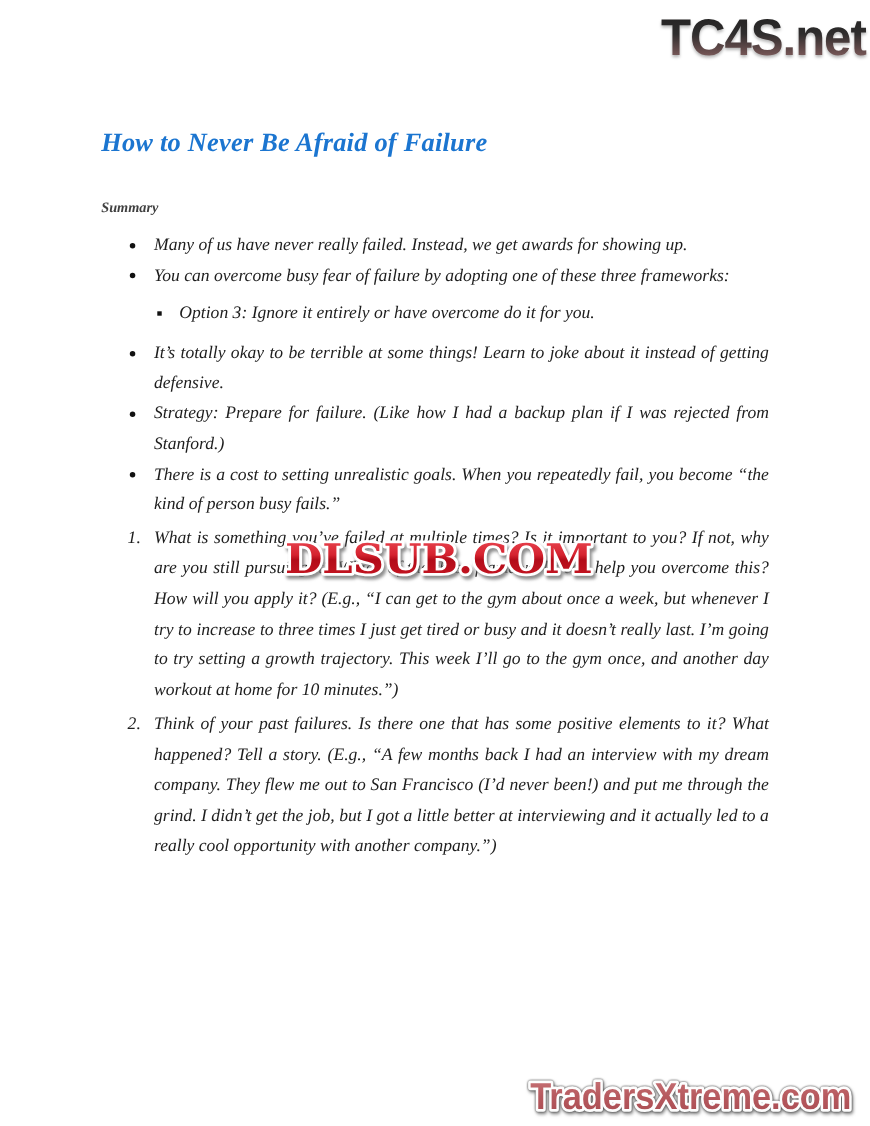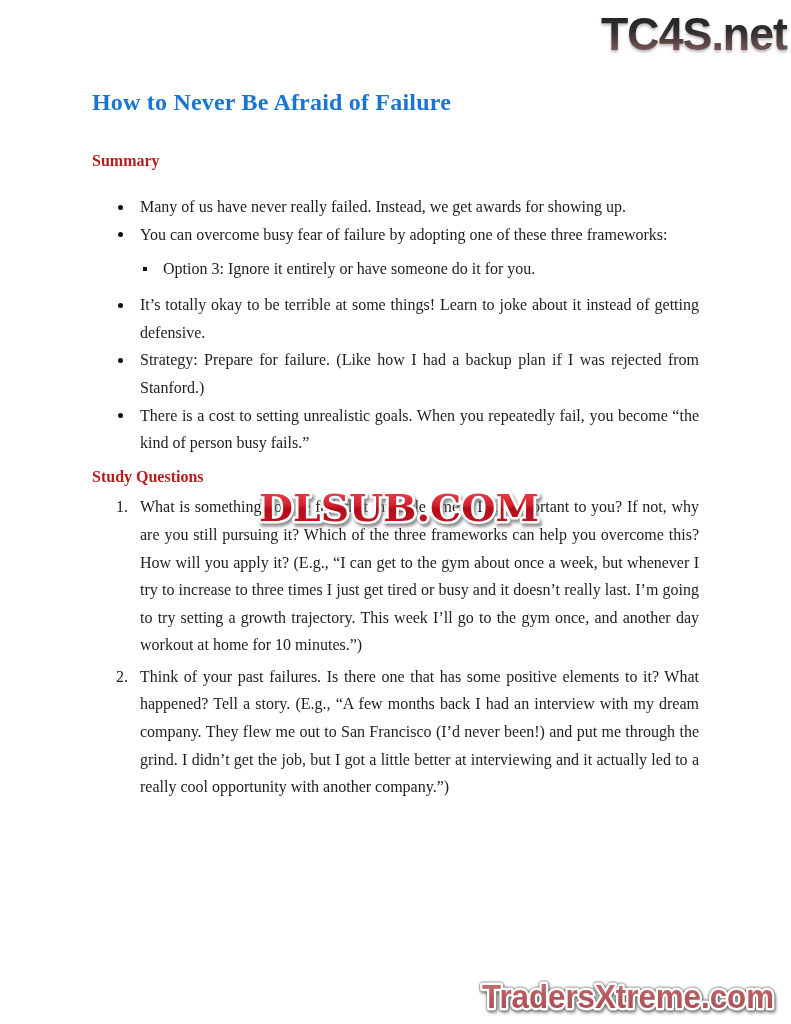--- a/index.html
+++ b/index.html
@@ -12,47 +12,48 @@
     height: 1024px;
     background: #ffffff;
     overflow: hidden;
   }
 
   .content {
     position: absolute;
     left: 92px;
     right: 92px;
     top: 0;
-    padding-top: 88px;
+    padding-top: 116px;
     color: #1d1d1d;
     font-size: 16px;
     line-height: 27.6px;
+    font-style: italic;
   }
 
   h1.doc-title {
     color: #1b75d0;
     font-size: 24px;
     line-height: 28.8px;
     font-weight: bold;
     letter-spacing: 0.2px;
   }
 
   h2.doc-heading {
-    font-size: 16px;
+    font-size: 13px;
     line-height: 27.6px;
     font-weight: bold;
-    color: #b91c1c;
+    color: #404040;
   }
   #summary-heading { margin-top: 30px; }
   #study-questions-heading { margin-top: 6px; }
 
   ul.bullet-list, ul.option-list, ol.question-list {
     list-style: none;
   }
-  ul.bullet-list { margin-top: 19px; }
+  ul.bullet-list { margin-top: 7px; }
 
   ul.bullet-list > li,
   ul.option-list > li,
   ol.question-list > li {
     position: relative;
     padding-left: 48px;
     text-align: justify;
     text-align-last: left;
   }
 
@@ -157,39 +158,38 @@
       <li>
         <span class="dot-marker"></span>
         <span>Many of us have never really failed. Instead, we get awards for showing up.</span>
       </li>
       <li>
         <span class="dot-marker"></span>
         <span>You can overcome busy fear of failure by adopting one of these three frameworks:</span>
         <ul class="option-list">
           <li>
             <span class="square-marker"></span>
-            <span>Option 3: Ignore it entirely or have someone do it for you.</span>
+            <span>Option 3: Ignore it entirely or have overcome do it for you.</span>
           </li>
         </ul>
       </li>
       <li>
         <span class="dot-marker"></span>
         <span>It’s totally okay to be terrible at some things! Learn to joke about it instead of getting defensive.</span>
       </li>
       <li>
         <span class="dot-marker"></span>
         <span>Strategy: Prepare for failure. (Like how I had a backup plan if I was rejected from Stanford.)</span>
       </li>
       <li>
         <span class="dot-marker"></span>
         <span>There is a cost to setting unrealistic goals. When you repeatedly fail, you become “the kind of person busy fails.”</span>
       </li>
     </ul>
 
-    <h2 class="doc-heading" id="study-questions-heading">Study Questions</h2>
 
     <ol class="question-list">
       <li>
         <span class="q-num">1.</span>
         <span>What is something you’ve failed at multiple times? Is it important to you? If not, why are you still pursuing it? Which of the three frameworks can help you overcome this? How will you apply it? (E.g., “I can get to the gym about once a week, but whenever I try to increase to three times I just get tired or busy and it doesn’t really last. I’m going to try setting a growth trajectory. This week I’ll go to the gym once, and another day workout at home for 10 minutes.”)</span>
       </li>
       <li>
         <span class="q-num">2.</span>
         <span>Think of your past failures. Is there one that has some positive elements to it? What happened? Tell a story. (E.g., “A few months back I had an interview with my dream company. They flew me out to San Francisco (I’d never been!) and put me through the grind. I didn’t get the job, but I got a little better at interviewing and it actually led to a really cool opportunity with another company.”)</span>
       </li>

